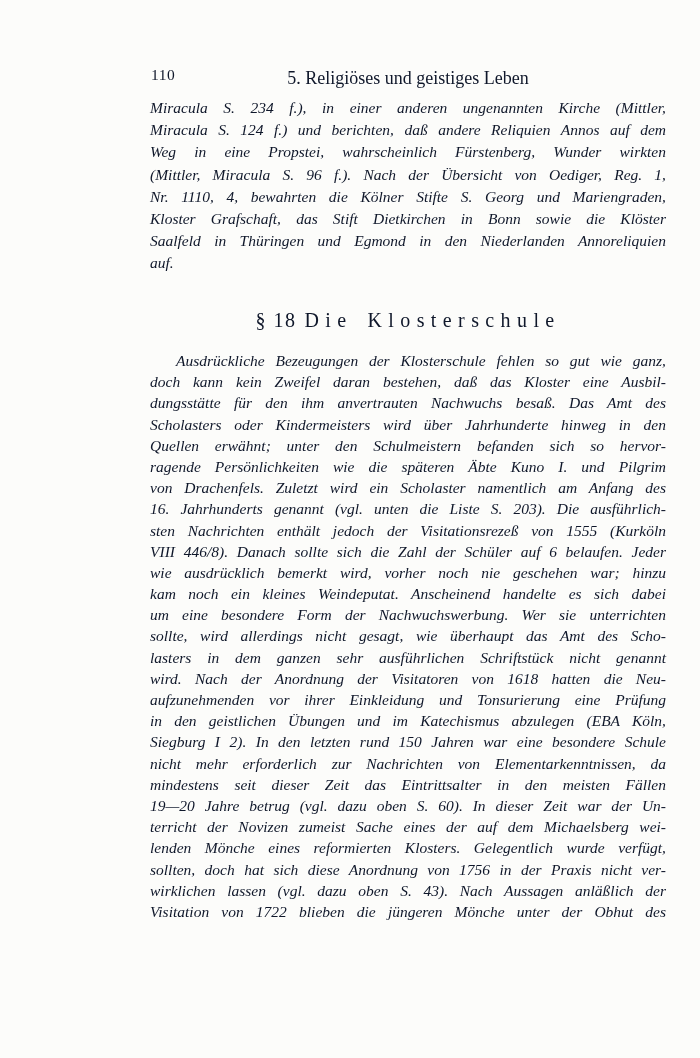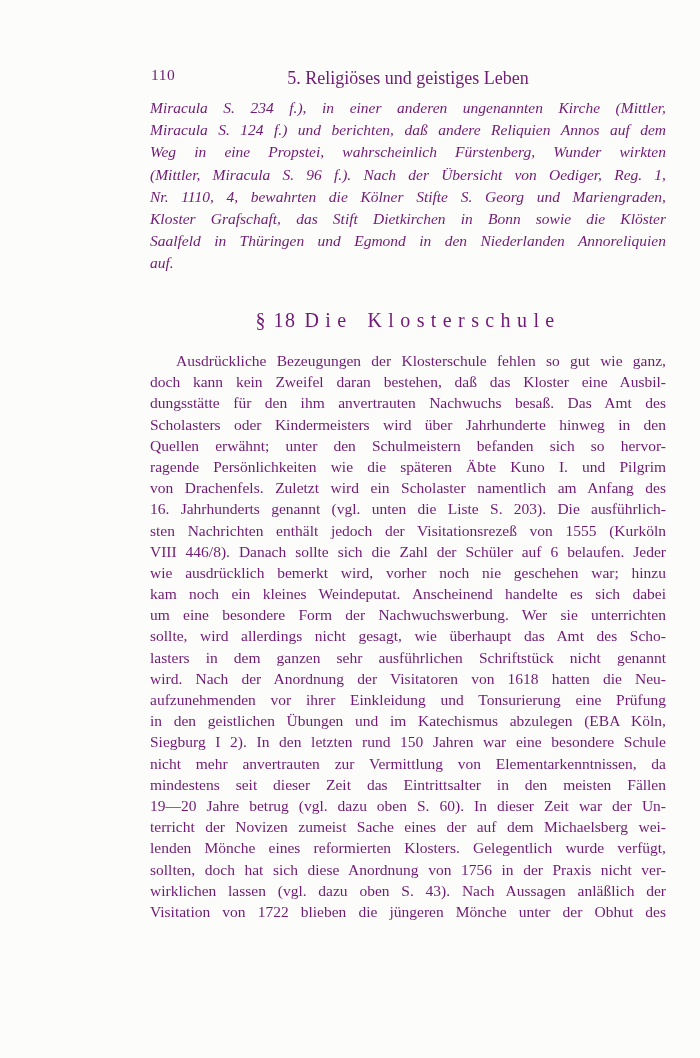--- a/index.html
+++ b/index.html
@@ -5,21 +5,21 @@
   html, body {
     margin: 0;
     padding: 0;
     background: #fbfbf9;
   }
   .page {
     position: relative;
     width: 700px;
     height: 1058px;
     background: #fcfcfa;
-    color: #701a75;
+    color: #0f172a;
     font-family: "Liberation Serif", "DejaVu Serif", serif;
     overflow: hidden;
   }
   .header {
     position: absolute;
     top: 66px;
     left: 150px;
     width: 516px;
     height: 20px;
   }
@@ -37,21 +37,21 @@
     padding-top: 2px;
   }
   .para {
     position: absolute;
     left: 150px;
     width: 516px;
     font-size: 15.5px;
   }
   .p1 { top: 97px; }
   .p1 .line { line-height: 22.2px; height: 22.2px; font-style: italic; }
-  .p2 { top: 350px; }
+  .p2 { top: 350px; font-style: italic; }
   .p2 .line { line-height: 21.2px; height: 21.2px; }
   .line {
     white-space: nowrap;
     overflow: visible;
   }
   .line.just {
     white-space: normal;
     text-align: justify;
     text-align-last: justify;
   }
@@ -113,21 +113,21 @@
       <div class="line just">VIII 446/8). Danach sollte sich die Zahl der Schüler auf 6 belaufen. Jeder</div>
       <div class="line just">wie ausdrücklich bemerkt wird, vorher noch nie geschehen war; hinzu</div>
       <div class="line just">kam noch ein kleines Weindeputat. Anscheinend handelte es sich dabei</div>
       <div class="line just">um eine besondere Form der Nachwuchswerbung. Wer sie unterrichten</div>
       <div class="line just">sollte, wird allerdings nicht gesagt, wie überhaupt das Amt des Scho-</div>
       <div class="line just">lasters in dem ganzen sehr ausführlichen Schriftstück nicht genannt</div>
       <div class="line just">wird. Nach der Anordnung der Visitatoren von 1618 hatten die Neu-</div>
       <div class="line just">aufzunehmenden vor ihrer Einkleidung und Tonsurierung eine Prüfung</div>
       <div class="line just">in den geistlichen Übungen und im Katechismus abzulegen (EBA Köln,</div>
       <div class="line just">Siegburg I 2). In den letzten rund 150 Jahren war eine besondere Schule</div>
-      <div class="line just">nicht mehr anvertrauten zur Vermittlung von Elementarkenntnissen, da</div>
+      <div class="line just">nicht mehr erforderlich zur Nachrichten von Elementarkenntnissen, da</div>
       <div class="line just">mindestens seit dieser Zeit das Eintrittsalter in den meisten Fällen</div>
       <div class="line just">19—20 Jahre betrug (vgl. dazu oben S. 60). In dieser Zeit war der Un-</div>
       <div class="line just">terricht der Novizen zumeist Sache eines der auf dem Michaelsberg wei-</div>
       <div class="line just">lenden Mönche eines reformierten Klosters. Gelegentlich wurde verfügt,</div>
       <div class="line just">sollten, doch hat sich diese Anordnung von 1756 in der Praxis nicht ver-</div>
       <div class="line just">wirklichen lassen (vgl. dazu oben S. 43). Nach Aussagen anläßlich der</div>
       <div class="line just">Visitation von 1722 blieben die jüngeren Mönche unter der Obhut des</div>
     </div>
 
 </div>

